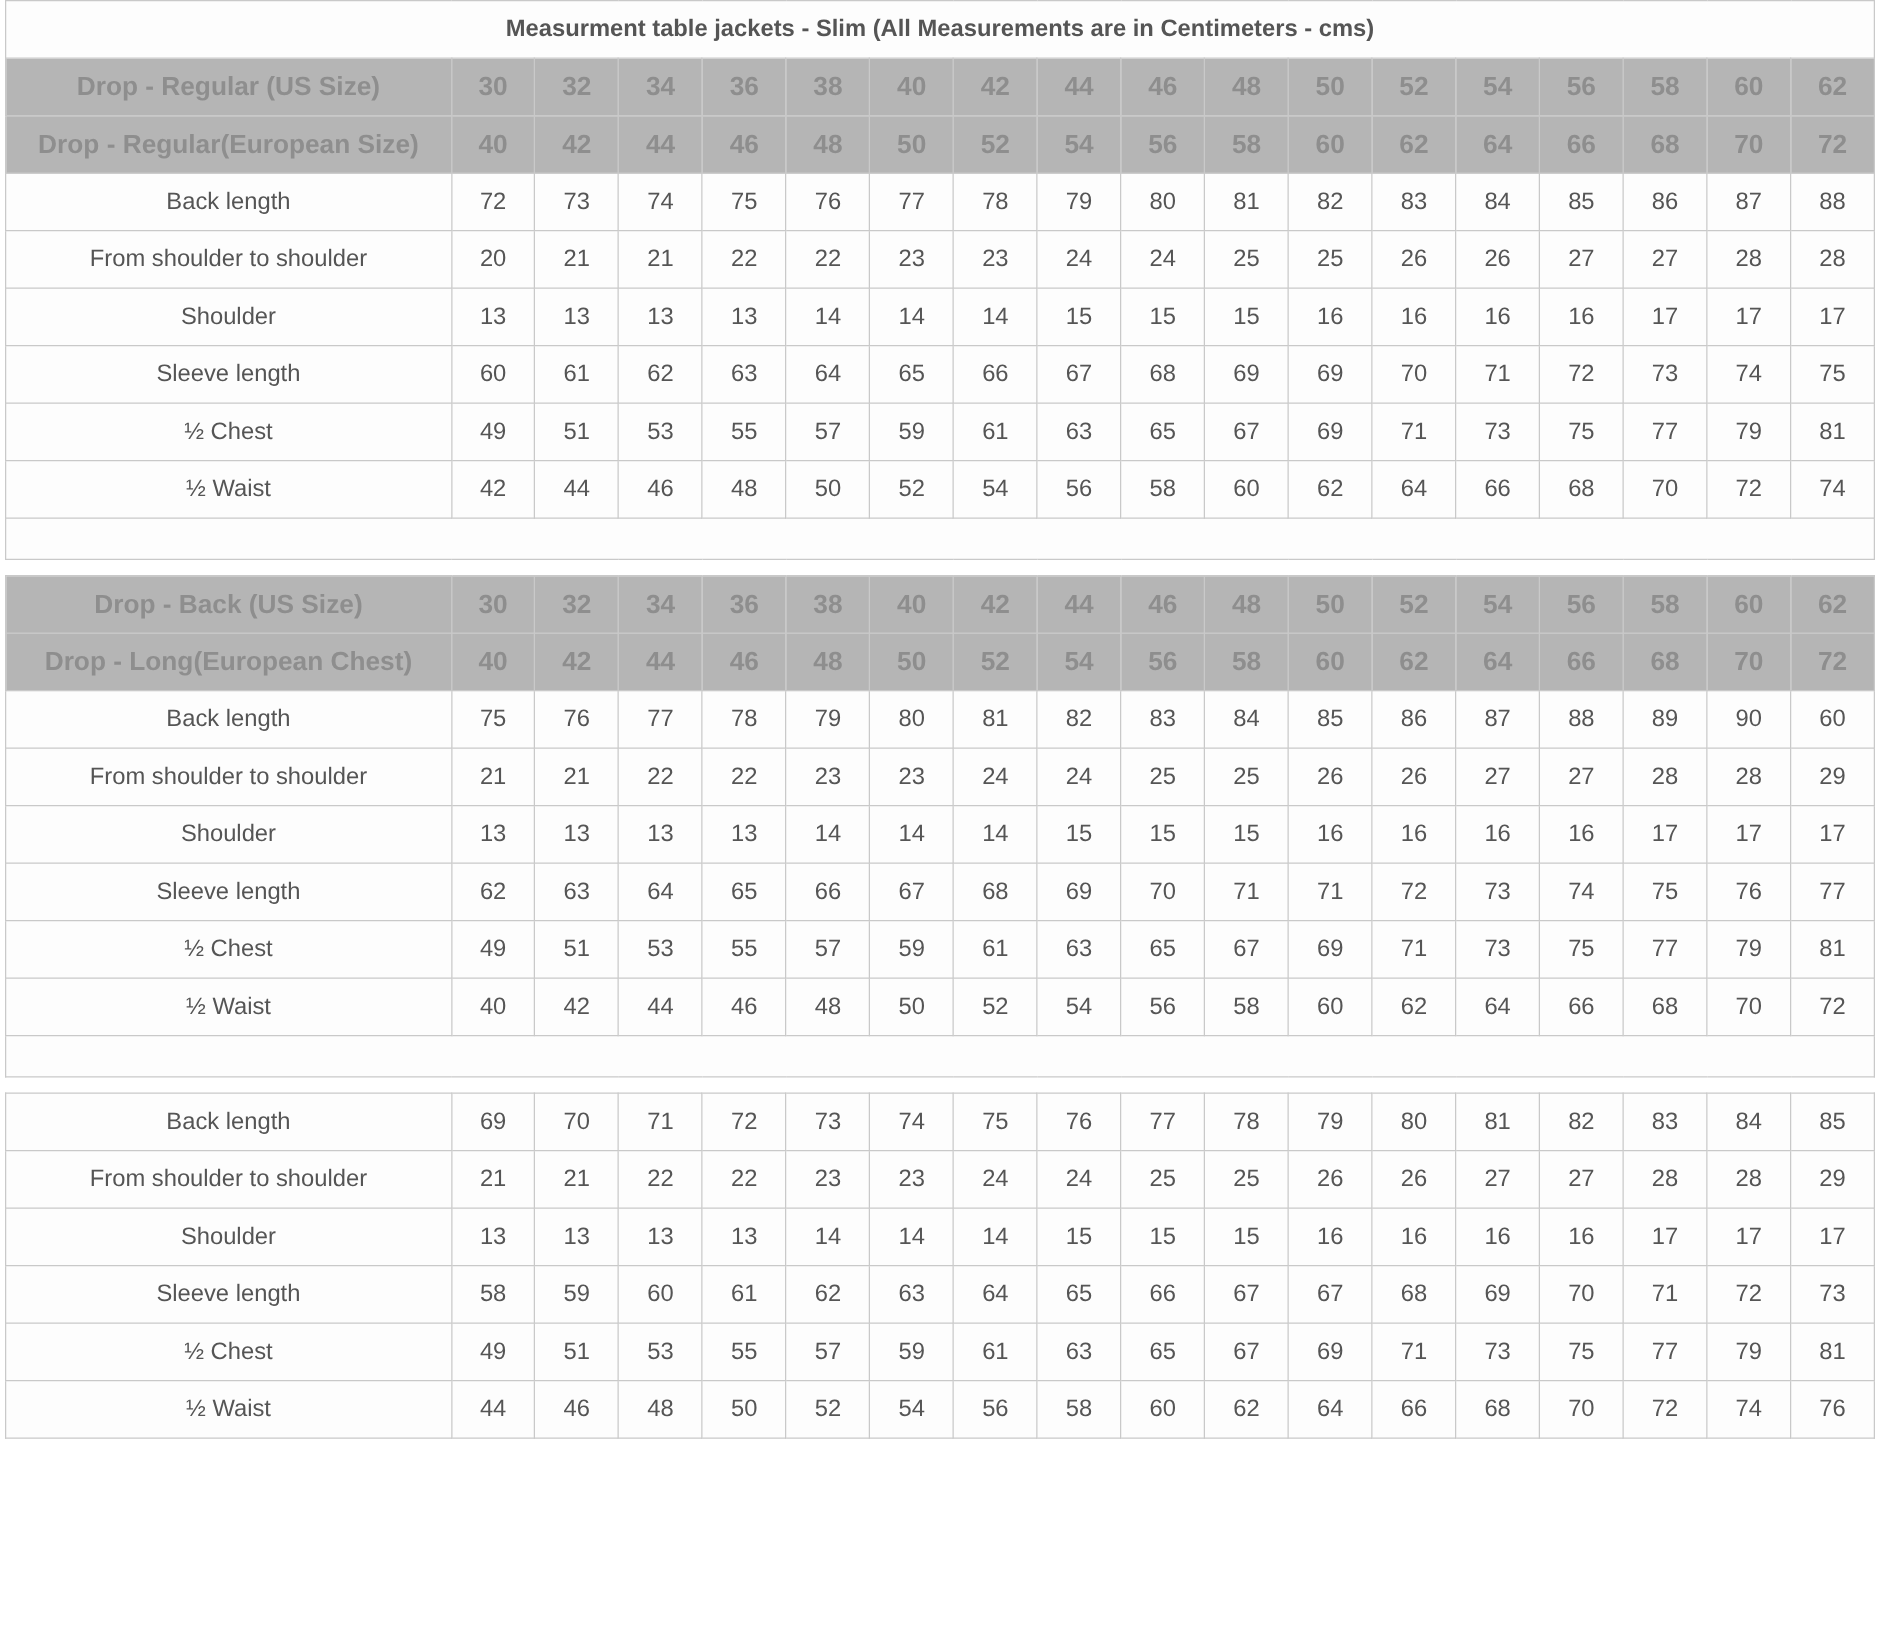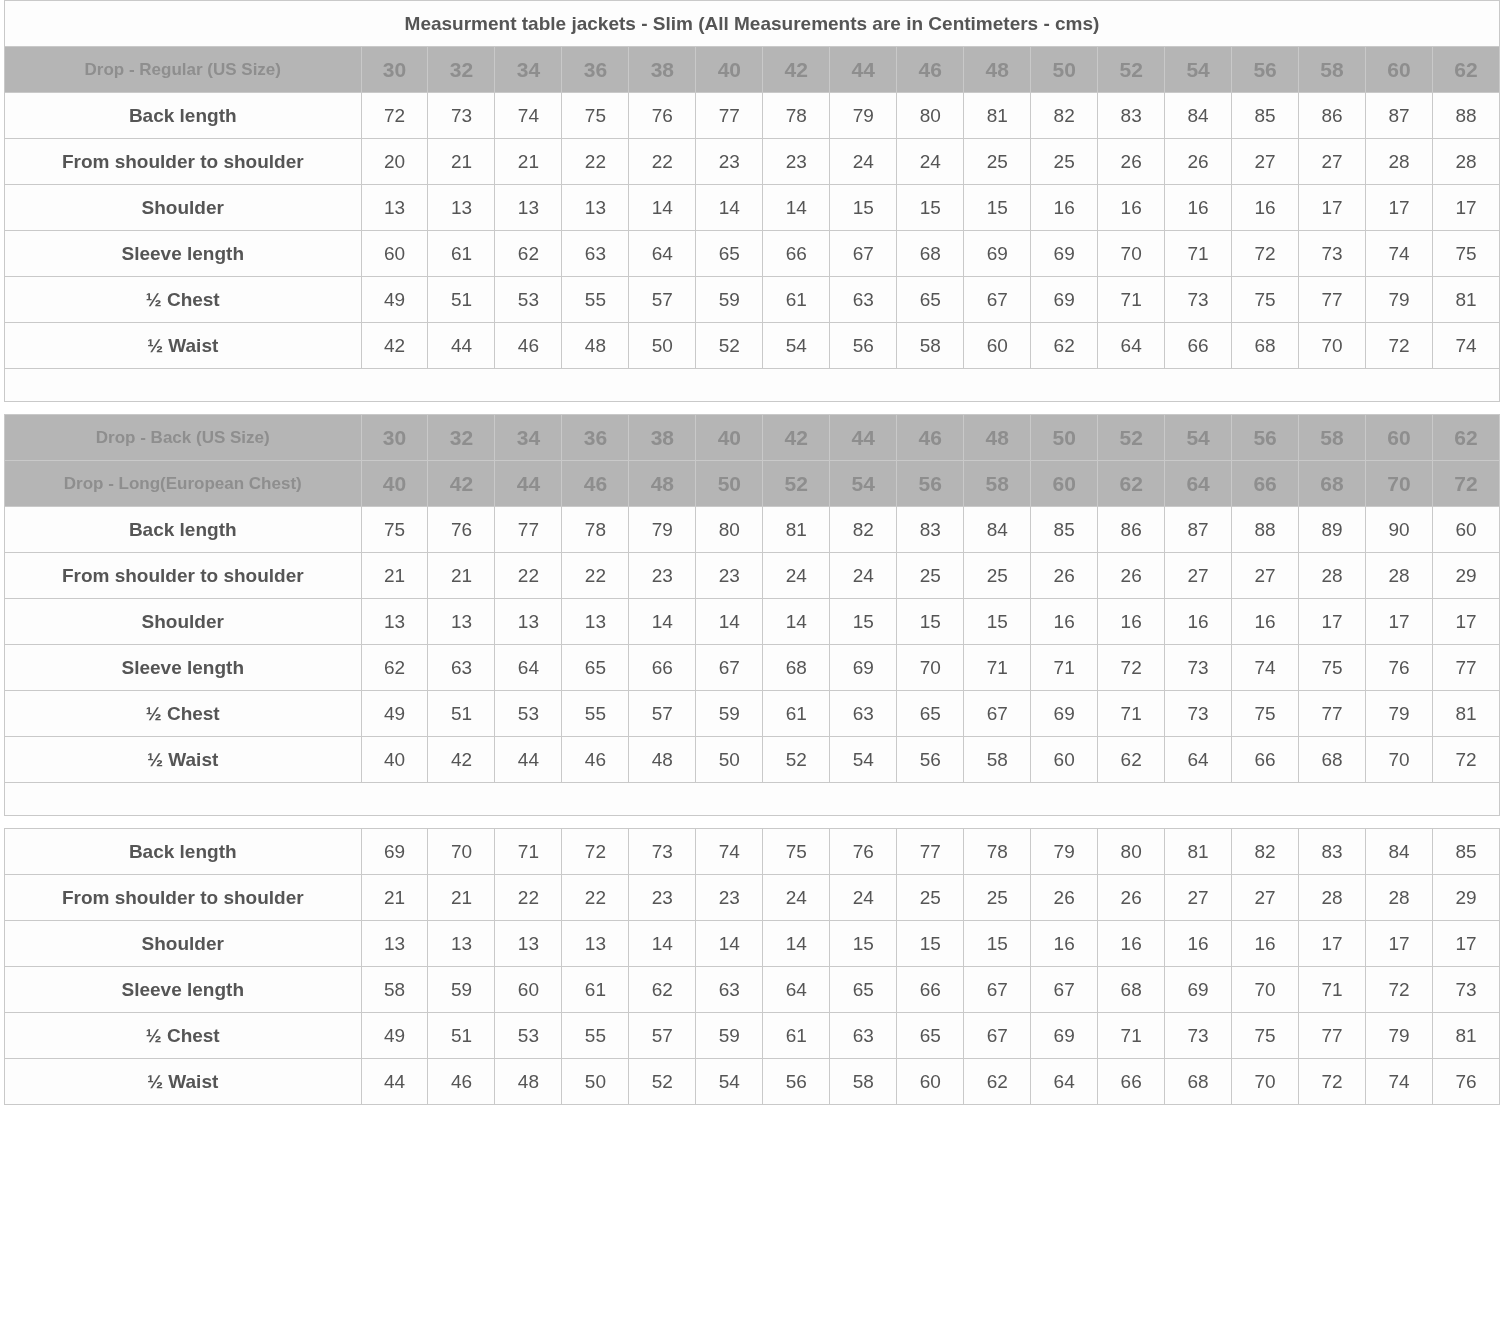--- a/index.html
+++ b/index.html
@@ -41,37 +41,37 @@
 
   td.title {
     border: 1px solid #c9c9c9;
     font-weight: bold;
     font-size: 21px;
     color: #555555;
     background: #fbfbfb;
     height: 46px;
   }
   td.rowlabel {
-    font-weight: bold;
+    font-weight: normal;
     font-size: 21px;
     color: #3d3d3d;
     background: #fdfdfd;
   }
   tr.header-row td {
     background: #b5b5b5;
     color: #8e8e8e;
     font-weight: bold;
     font-size: 21px;
     border: 1px solid #c9c9c9;
   }
   tr.header-row td.rowlabel {
     background: #b5b5b5;
     color: #8e8e8e;
     font-weight: bold;
-    font-size: 17px;
+    font-size: 21px;
   }
   tr.spacer td {
     border-left: 1px solid #c9c9c9;
     border-right: 1px solid #c9c9c9;
     border-top: 1px solid #c9c9c9;
     border-bottom: 1px solid #c9c9c9;
     background: #fdfdfd;
     height: 32px;
   }
   tr.spacer td.blankside {
@@ -122,20 +122,40 @@
           <td>46</td>
           <td>48</td>
           <td>50</td>
           <td>52</td>
           <td>54</td>
           <td>56</td>
           <td>58</td>
           <td>60</td>
           <td>62</td>
         </tr>
+        <tr class="header-row">
+          <td class="rowlabel">Drop - Regular(European Size)</td>
+          <td>40</td>
+          <td>42</td>
+          <td>44</td>
+          <td>46</td>
+          <td>48</td>
+          <td>50</td>
+          <td>52</td>
+          <td>54</td>
+          <td>56</td>
+          <td>58</td>
+          <td>60</td>
+          <td>62</td>
+          <td>64</td>
+          <td>66</td>
+          <td>68</td>
+          <td>70</td>
+          <td>72</td>
+        </tr>
         <tr>
           <td class="rowlabel">Back length</td>
           <td class="value-cell">72</td>
           <td class="value-cell">73</td>
           <td class="value-cell">74</td>
           <td class="value-cell">75</td>
           <td class="value-cell">76</td>
           <td class="value-cell">77</td>
           <td class="value-cell">78</td>
           <td class="value-cell">79</td>

